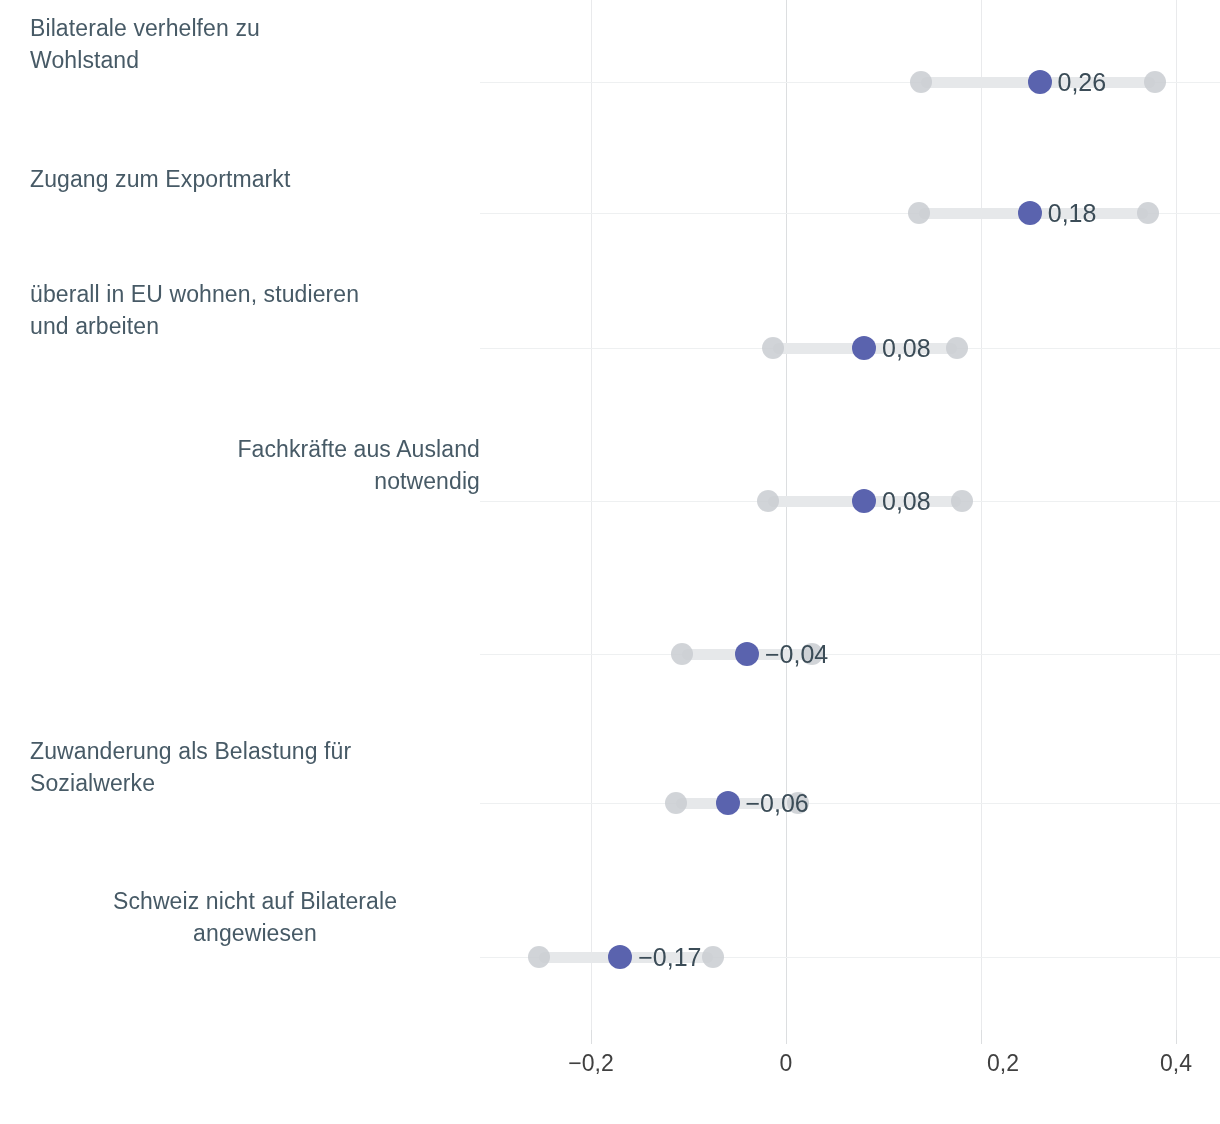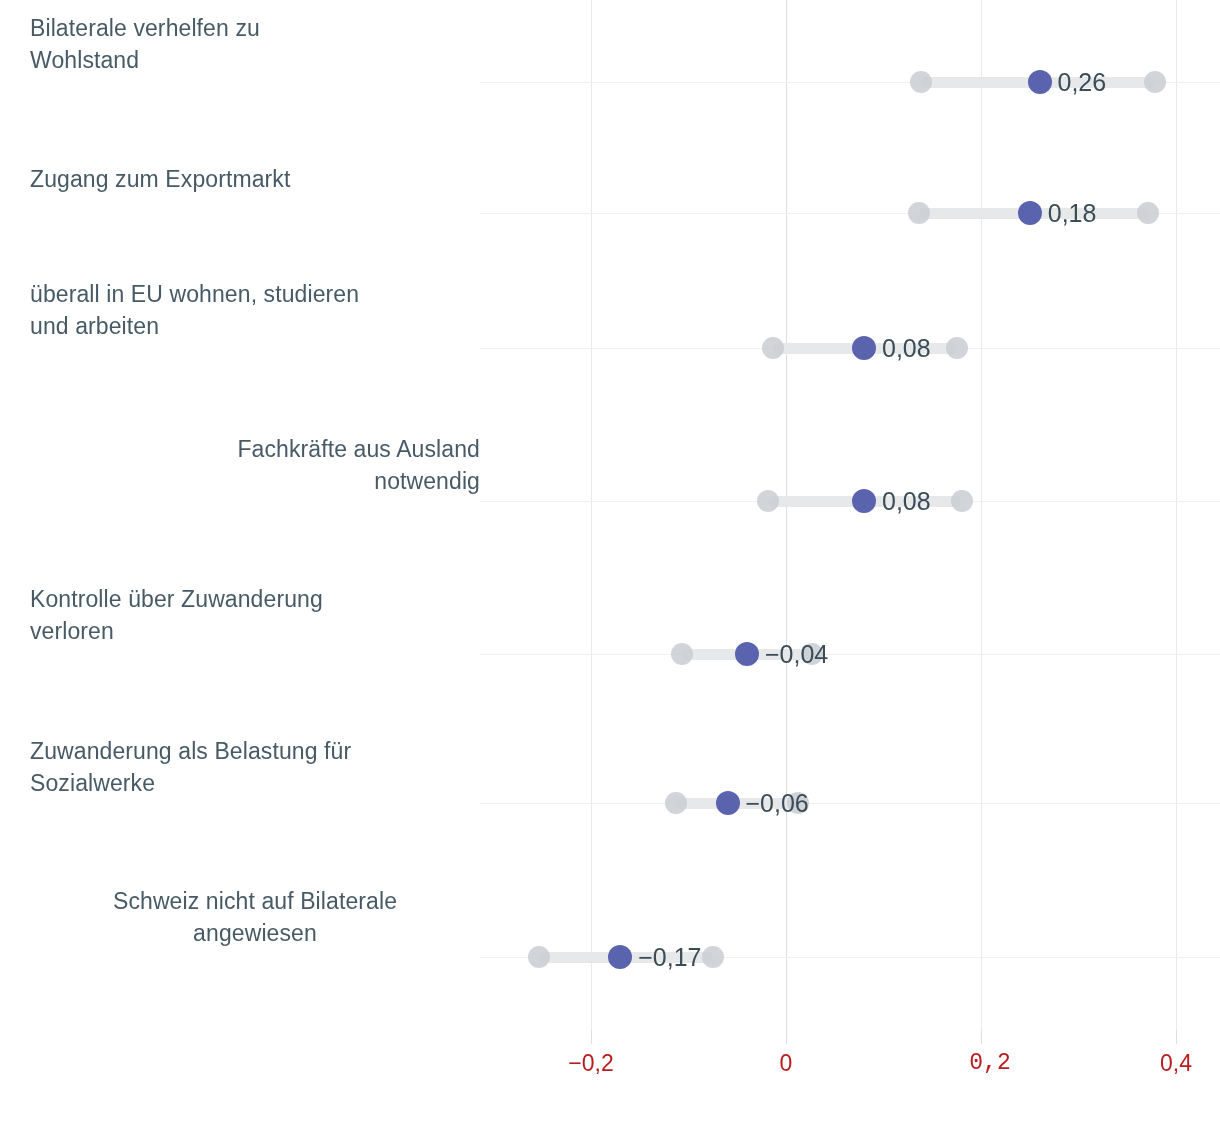--- a/index.html
+++ b/index.html
@@ -105,42 +105,40 @@
   .tick-mark {
     position: absolute;
     top: 0;
     width: 1px;
     height: 14px;
     background: #dcdee0;
   }
   .tick-label {
     position: absolute;
     top: 20px;
-    color: #b91c1c;
+    color: #404040;
     font-size: 23px;
     line-height: 26px;
     transform: translateX(-50%);
     white-space: nowrap;
   }
 </style>
 </head>
 <body>
 
 <div id="chart-root">
 
   <div id="labels-area">
       <div class="cat-label" style="top: 12px;">Bilaterale verhelfen zu
 Wohlstand</div>
       <div class="cat-label" style="top: 163px;">Zugang zum Exportmarkt</div>
       <div class="cat-label" style="top: 278px;">überall in EU wohnen, studieren
 und arbeiten</div>
       <div class="cat-label" style="top: 433px; text-align: right;">Fachkräfte aus Ausland
 notwendig</div>
-      <div class="cat-label" style="top: 583px;">Kontrolle über Zuwanderung
-verloren</div>
       <div class="cat-label" style="top: 735px;">Zuwanderung als Belastung für
 Sozialwerke</div>
       <div class="cat-label" style="top: 885px; text-align: center;">Schweiz nicht auf Bilaterale
 angewiesen</div>
     </div>
 
   <div id="plot-area">
       <div class="gridline" style="left: 111px;"></div>
       <div class="gridline zero" style="left: 306px;"></div>
       <div class="gridline" style="left: 501px;"></div>
@@ -188,18 +186,18 @@
       <div class="main-dot" style="left: 128.25px; top: 945px;"></div>
       <div class="value-label" style="left: 158.25px; top: 945px;">−0,17</div>
     </div>
 
   <div id="axis-area">
       <div class="tick-mark" style="left: 111px;"></div>
       <div class="tick-label" style="left: 111px;">−0,2</div>
       <div class="tick-mark" style="left: 306px;"></div>
       <div class="tick-label" style="left: 306px;">0</div>
       <div class="tick-mark" style="left: 501px;"></div>
-      <div class="tick-label" style="left: 510px; font-family: Liberation Mono, monospace;">0,2</div>
+      <div class="tick-label" style="left: 523px;">0,2</div>
       <div class="tick-mark" style="left: 696px;"></div>
       <div class="tick-label" style="left: 696px;">0,4</div>
     </div>
 
 </div>
 
 </body></html>

